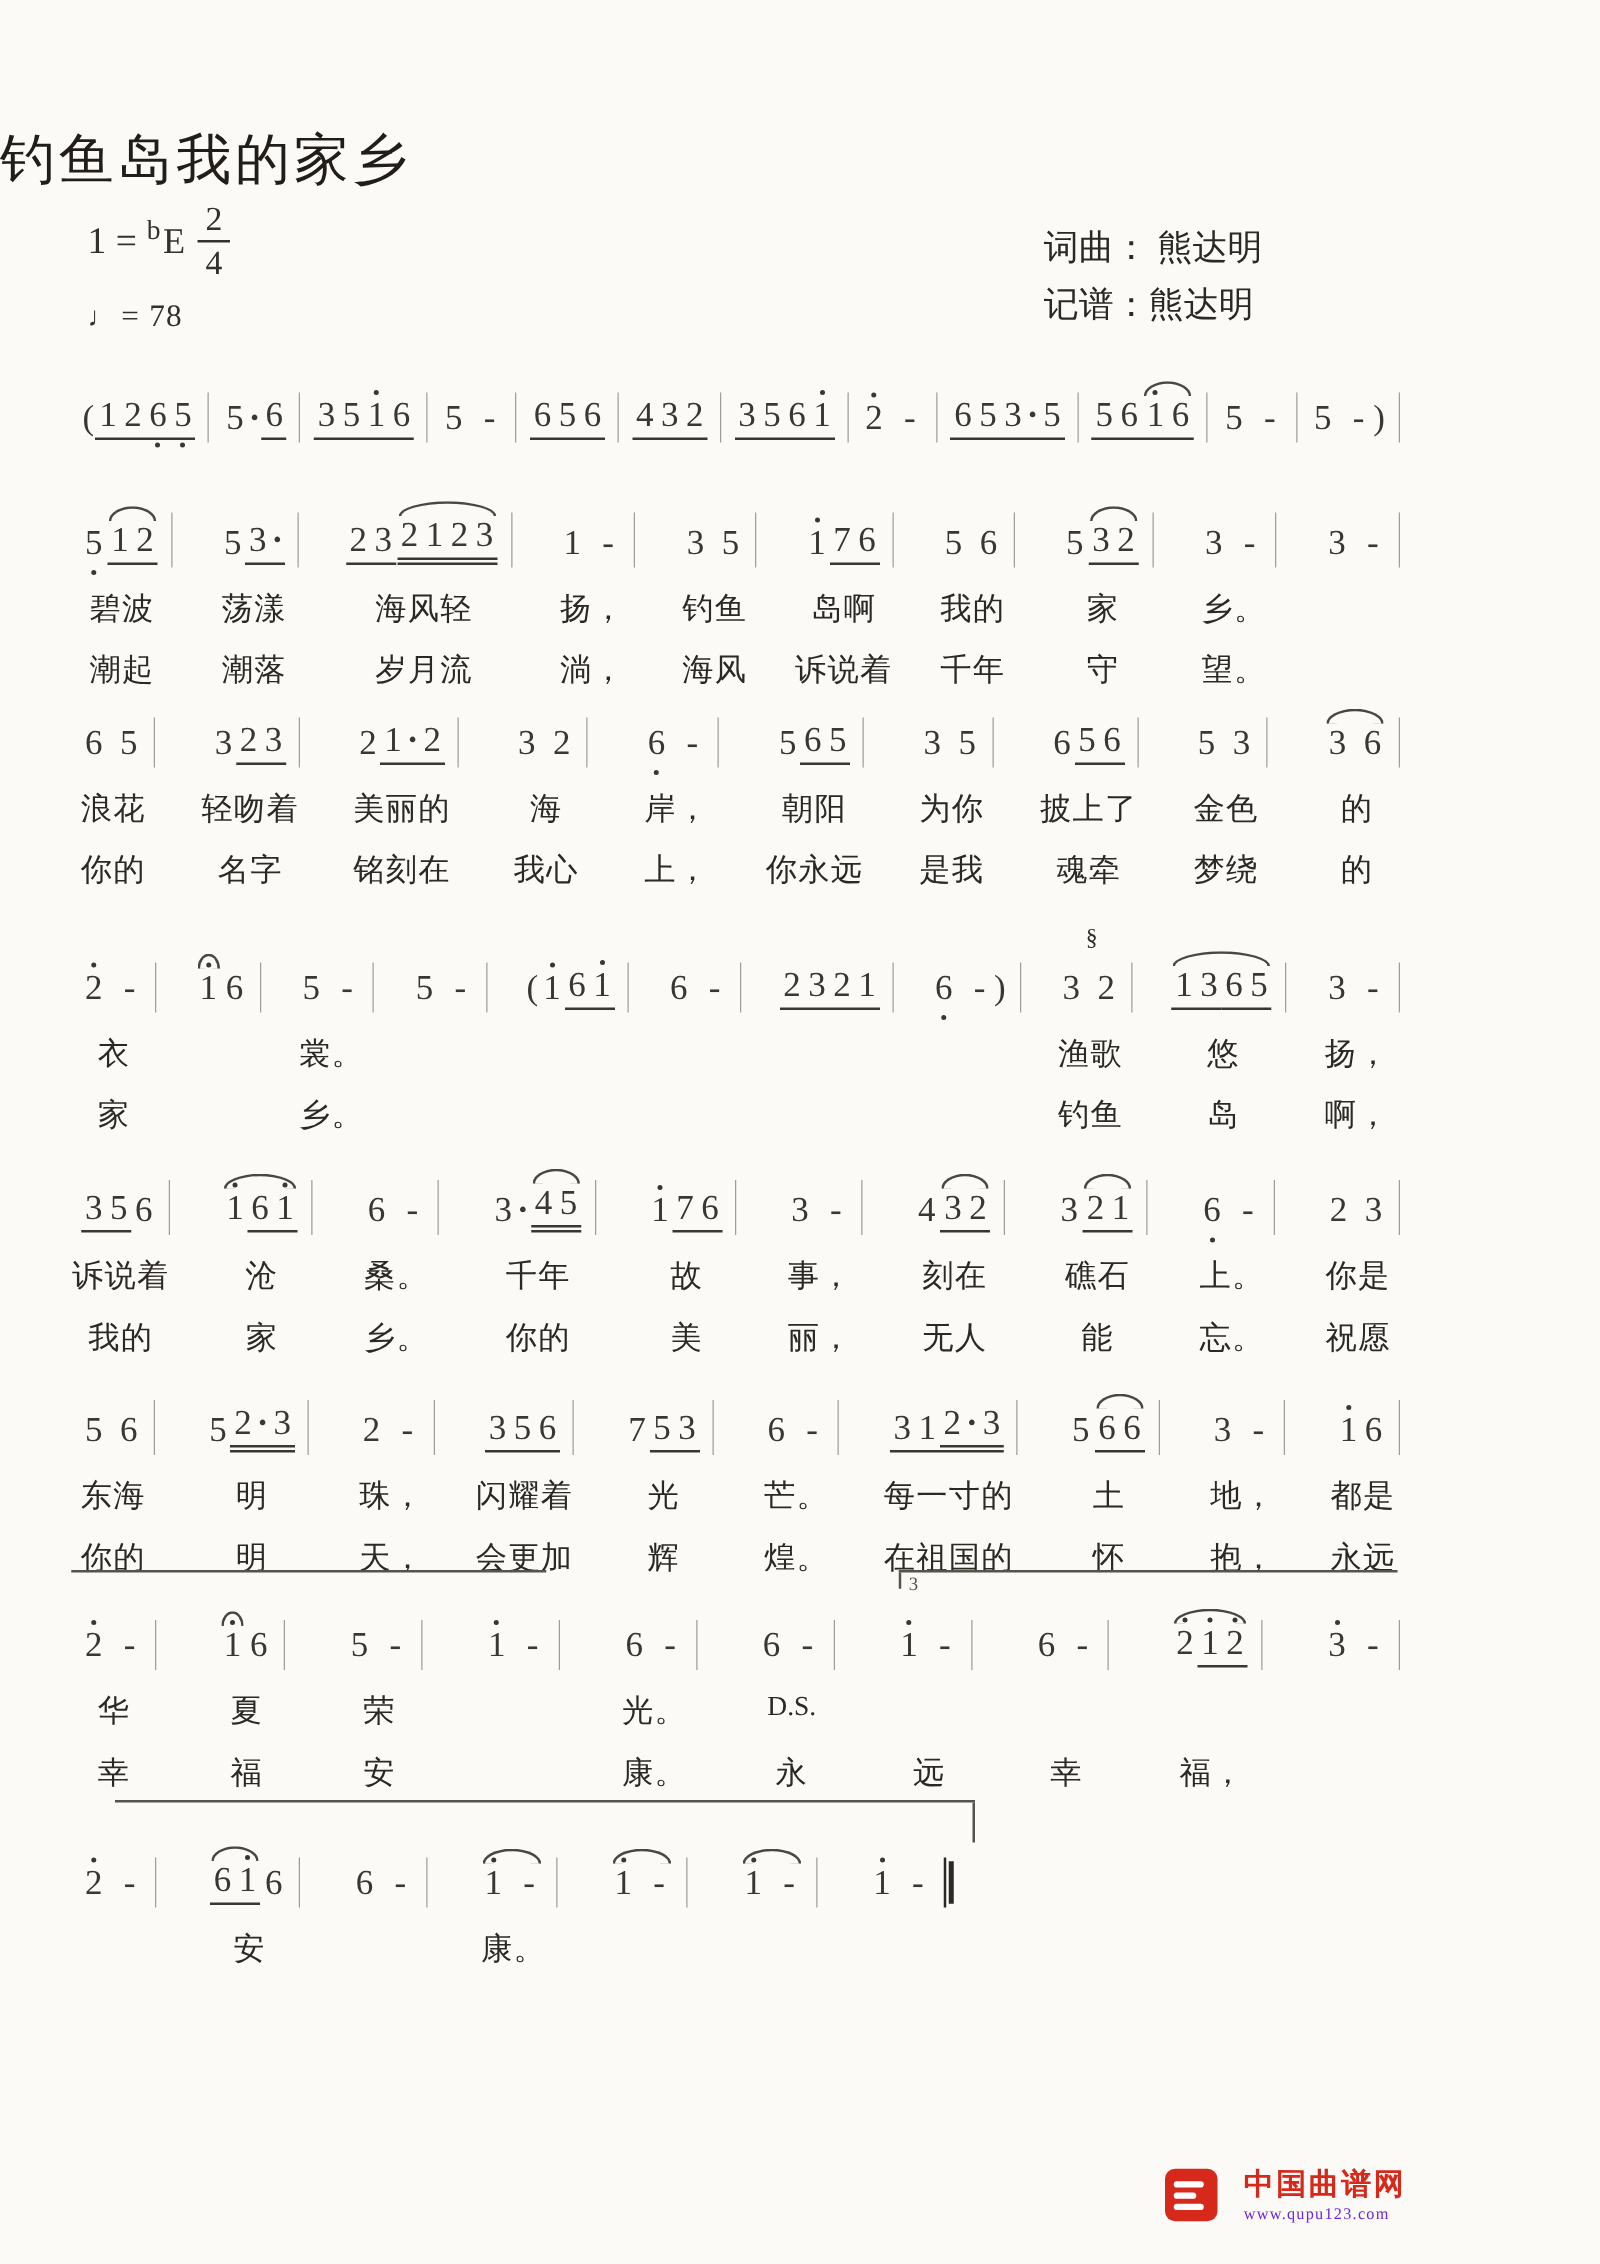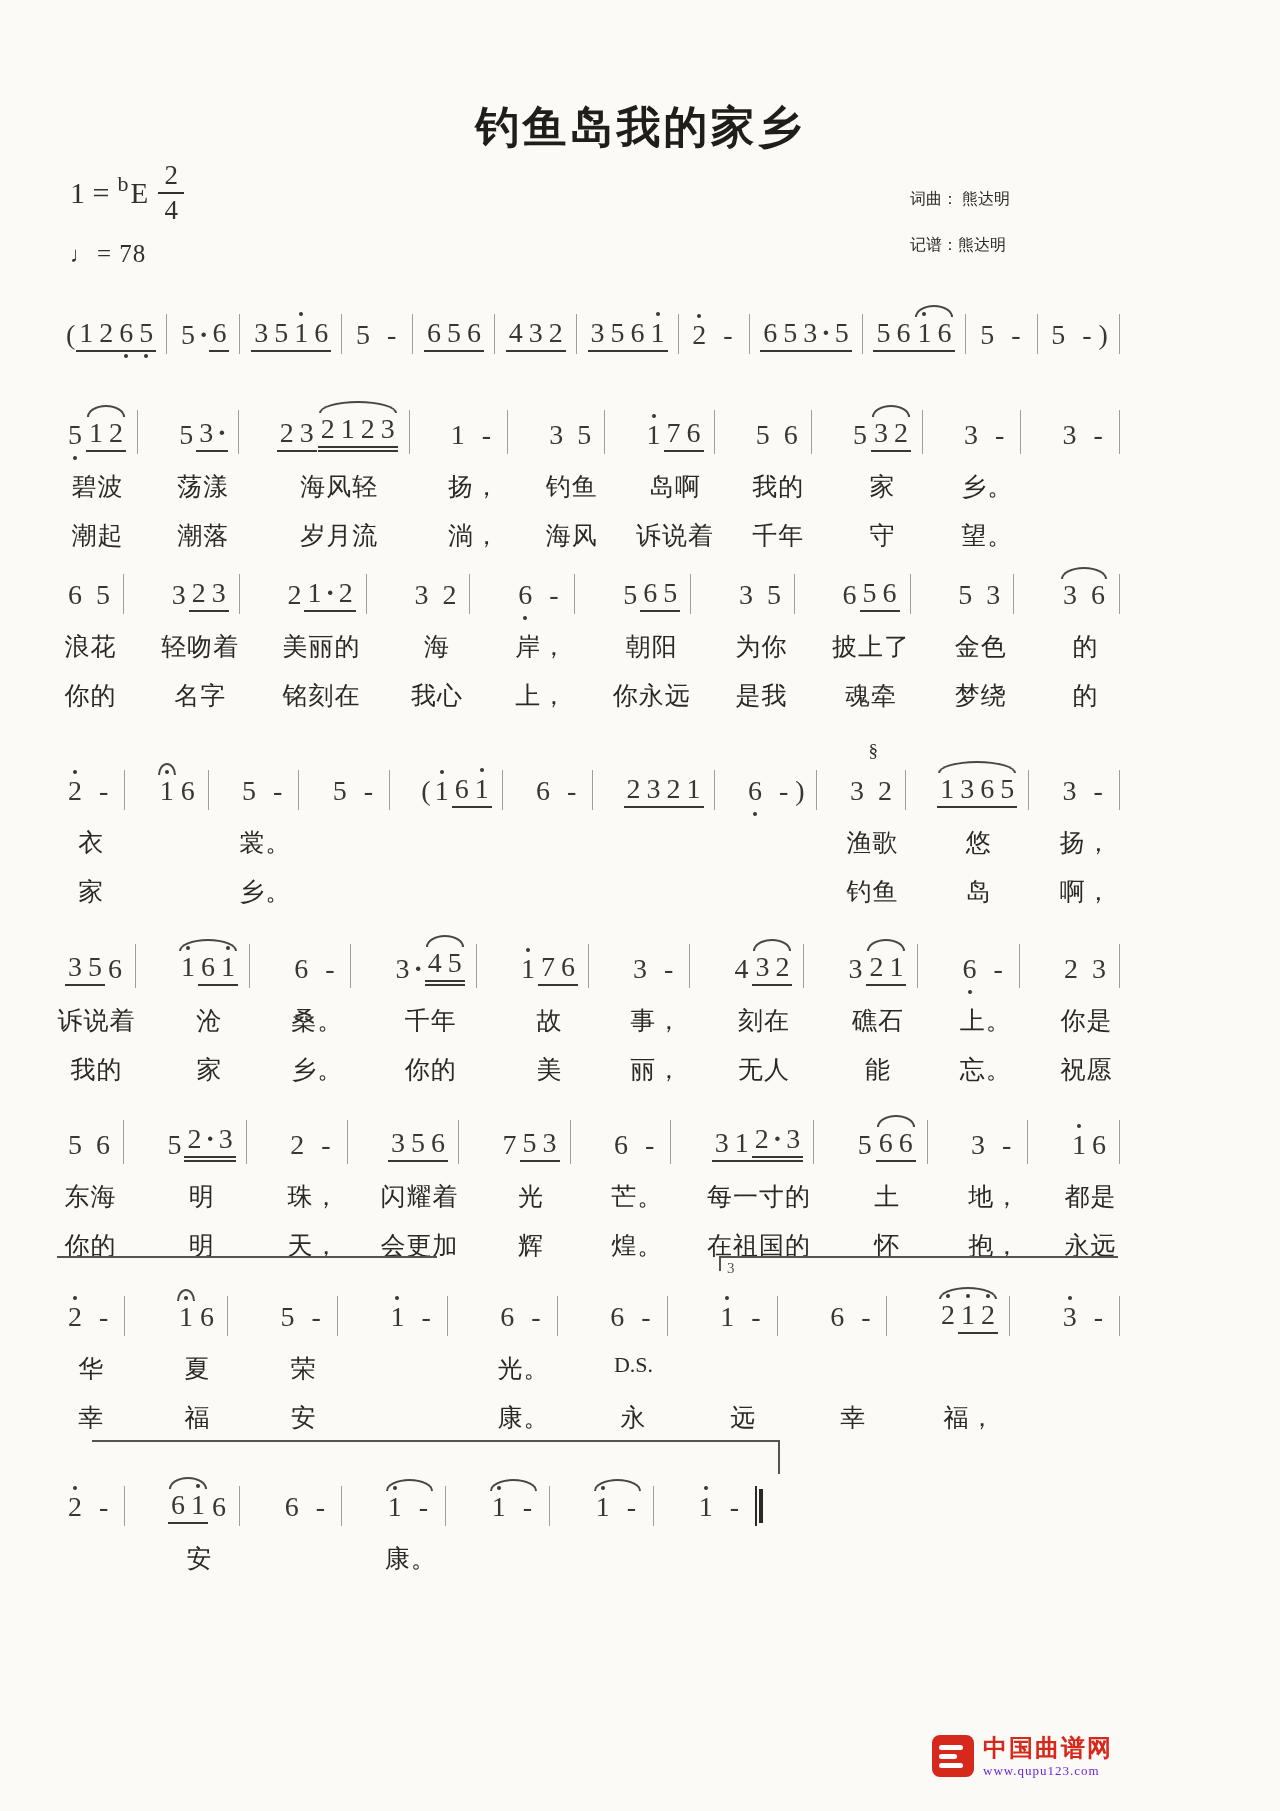--- a/index.html
+++ b/index.html
@@ -3,32 +3,32 @@
 <meta charset="utf-8">
 <style>
   html,body{margin:0;padding:0;}
   body{
     width:1280px;height:1811px;position:relative;overflow:hidden;
     background:#fbfaf7;color:#34312c;
     font-family:"Liberation Serif","DejaVu Serif",serif;
   }
   
   .title{
-    position:absolute;top:98px;left:0;width:100%;text-align:center;
-    font-size:44px;font-weight:bold;letter-spacing:3px;color:#211d18;
+    position:absolute;top:98px;left:0;width:100%;text-align:left;
+    font-size:44px;font-weight:normal;letter-spacing:3px;color:#211d18;
   }
   .keysig{position:absolute;left:70px;top:162px;display:flex;align-items:center;font-size:30px;}
   .keysig .flat{font-size:22px;position:relative;top:-9px;margin:0 2px 0 8px;}
   .keysig .knote{font-size:29px;margin-right:10px;}
   .frac{display:inline-flex;flex-direction:column;align-items:center;line-height:1;}
   .frac .fnum,.frac .fden{font-size:27px;}
   .frac .fbar{width:26px;height:2px;background:#34312c;margin:3px 0;}
   .tempo{position:absolute;left:70px;top:240px;font-size:25px;letter-spacing:1px;}
   .tempo .qnote{font-size:22px;margin-right:4px;}
-  .credits{position:absolute;right:270px;top:176px;font-size:16px;line-height:46px;text-align:left;color:#2c2925;}
+  .credits{position:absolute;right:270px;top:176px;font-size:28px;line-height:46px;text-align:left;color:#2c2925;}
   
   .system{position:absolute;left:57px;display:grid;justify-content:space-between;row-gap:16px;}
   .m{
     position:relative;white-space:nowrap;padding:2px 10px 2px 8px;
     border-right:1px solid #a29e97;min-height:36px;display:flex;align-items:flex-end;
   }
   .m.final{border-right:2px solid #2c2925;}
   .m.final::after{content:"";position:absolute;right:-8px;top:3px;bottom:3px;width:4px;background:#2c2925;}
   .note{
     display:inline-block;position:relative;vertical-align:top;
@@ -58,21 +58,21 @@
   .bracket.tick-left::before{content:"";position:absolute;left:0;top:0;width:2px;height:13px;background:#56534d;}
   .bracket.tick-right::after{content:"";position:absolute;right:0;top:0;width:2px;height:32px;background:#56534d;}
   
   .wm{position:absolute;left:932px;top:1734px;display:flex;align-items:center;}
   .wm-icon{width:42px;height:42px;background:#d6291c;border-radius:8px;margin-right:9px;
     display:flex;flex-direction:column;justify-content:center;align-items:flex-start;gap:4px;padding-left:7px;box-sizing:border-box;}
   .wm-icon i{display:block;height:5px;border-radius:3px;background:#fff;}
   .wm-icon i:nth-child(1){width:24px;}
   .wm-icon i:nth-child(2){width:18px;}
   .wm-icon i:nth-child(3){width:24px;}
-  .wm-text{display:flex;flex-direction:column;}
+  .wm-text{display:flex;flex-direction:column;margin-left:12px;}
   .wm-brand{font-size:24px;font-weight:bold;color:#d6291c;letter-spacing:2px;line-height:1.2;}
   .wm-url{font-size:13px;color:#6d28d9;letter-spacing:1px;}
 </style>
 </head>
 <body>
 
 <div class="title">钓鱼岛我的家乡</div>
 
 <div class="keysig">
   <span>1 =</span>

